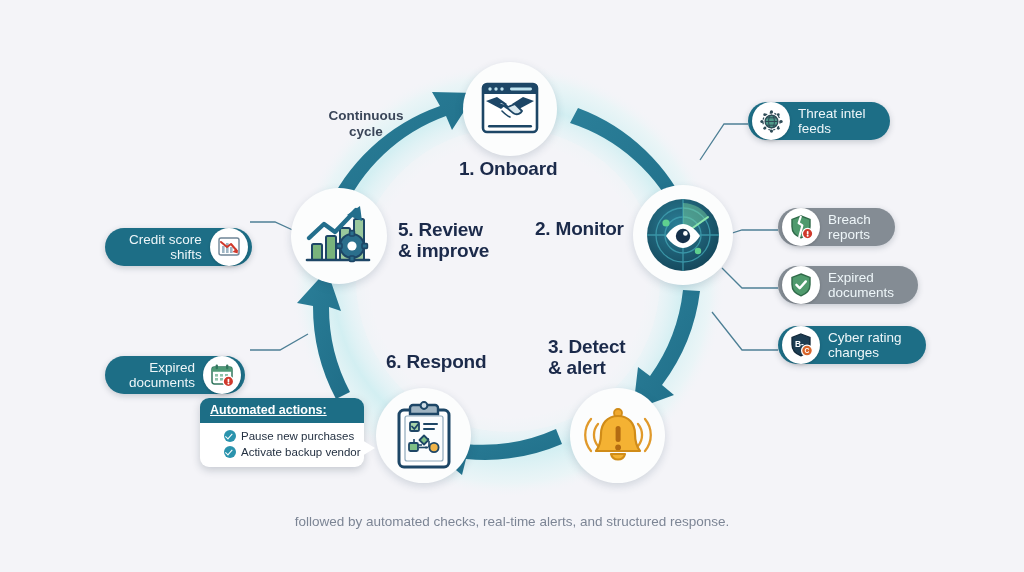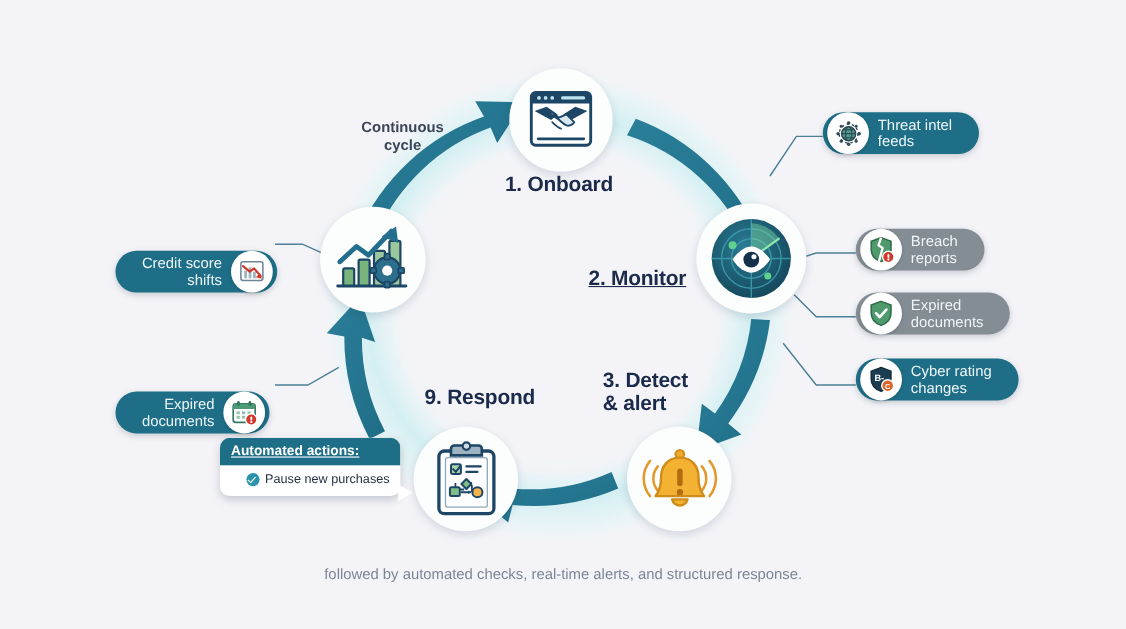--- a/index.html
+++ b/index.html
@@ -193,21 +193,21 @@
         <path d="M39 39 L39 7 A32 32 0 0 1 65 22 Z" fill="#7fd6a0" opacity=".45"></path>
         <path d="M39 39 L64 21" stroke="#8ce6ae" stroke-width="2" stroke-linecap="round"></path>
         <circle cx="22" cy="27" r="3.6" fill="#5fd08f"></circle>
         <circle cx="54" cy="55" r="3.2" fill="#5fd08f"></circle>
         <path d="M22 40c5-8 12-12 17-12s12 4 17 12c-5 8-12 12-17 12s-12-4-17-12z" fill="#ffffff"></path>
         <circle cx="39" cy="40" r="7.2" fill="#15304a"></circle>
         <circle cx="41.4" cy="37.4" r="2.3" fill="#ffffff"></circle>
       </svg>
     </span>
   </div>
-  <div class="steplabel" style="left:535px;top:243px;text-decoration:underline;">2. Monitor</div>
+  <div class="steplabel" style="left:535px;top:218px;">2. Monitor</div>
 
   <div class="node" style="left:570px;top:388px;width:95px;height:95px;">
     <span>
       <svg width="72" height="64" viewBox="0 0 72 64">
         <g stroke="#e0992a" stroke-width="2.3" fill="none" stroke-linecap="round">
           <path d="M16 20a17 17 0 0 0 0 22"></path>
           <path d="M9 15a25 25 0 0 0 0 32"></path>
           <path d="M56 20a17 17 0 0 1 0 22"></path>
           <path d="M63 15a25 25 0 0 1 0 32"></path>
         </g>
@@ -238,21 +238,21 @@
         <path d="M31 38h5" stroke="#1d4666" stroke-width="1.6" fill="none"></path>
         <path d="M31 34.5 L35.5 39 L31 43.5 L26.5 39 Z" fill="#7fbf86" stroke="#1d4666" stroke-width="1.8" stroke-linejoin="round"></path>
         <rect x="16" y="42" width="9" height="8" rx="1.4" fill="#7fbf86" stroke="#1d4666" stroke-width="1.8"></rect>
         <circle cx="41" cy="46.5" r="4.6" fill="#f0b44a" stroke="#1d4666" stroke-width="1.8"></circle>
         <path d="M26 46.5h9" stroke="#1d4666" stroke-width="1.6" fill="none"></path>
         <path d="M35 46.5l-2.4-1.6v3.2z" fill="#1d4666"></path>
         <path d="M36 44.5l-1.6-2.4h3.2z" fill="#1d4666" transform="rotate(180 36 44.2)"></path>
       </svg>
     </span>
   </div>
-  <div class="steplabel" style="left:386px;top:351px;">9. Respond</div>
+  <div class="steplabel" style="left:386px;top:351px;">6. Respond</div>
 
   <div class="node" style="left:291px;top:188px;width:96px;height:96px;">
     <span>
       <svg width="70" height="68" viewBox="0 0 70 68">
         <rect x="8" y="42" width="10" height="16" rx="1.5" fill="#79b47c" stroke="#1d4666" stroke-width="2"></rect>
         <rect x="22" y="34" width="10" height="24" rx="1.5" fill="#79b47c" stroke="#1d4666" stroke-width="2"></rect>
         <rect x="36" y="26" width="10" height="32" rx="1.5" fill="#9ac89c" stroke="#1d4666" stroke-width="2"></rect>
         <rect x="50" y="17" width="10" height="41" rx="1.5" fill="#9ac89c" stroke="#1d4666" stroke-width="2"></rect>
         <path d="M3 58h62" stroke="#1d4666" stroke-width="2.6" stroke-linecap="round"></path>
         <path d="M5 36 L20 22 L31 30 L52 8" stroke="#236e8c" stroke-width="4.4" fill="none" stroke-linecap="round" stroke-linejoin="round"></path>
@@ -263,20 +263,22 @@
           <g fill="#2b6f8c" stroke="#1d4666" stroke-width="1.6">
             <rect x="-2.4" y="-15.4" width="4.8" height="5.4" rx="1"></rect>
             <rect x="-2.4" y="10" width="4.8" height="5.4" rx="1"></rect>
             <rect x="-15.4" y="-2.4" width="5.4" height="4.8" rx="1"></rect>
             <rect x="10" y="-2.4" width="5.4" height="4.8" rx="1"></rect>
           </g>
         </g>
       </svg>
     </span>
   </div>
+  <div class="steplabel" style="left:398px;top:219px;">5. Review
+&amp; improve</div>
 
   <div class="badge teal leftside" style="left:105px;top:200px;">
     <span class="bicon">
       <svg width="26" height="26" viewBox="0 0 26 26">
         <rect x="3" y="4" width="20" height="17" rx="2" fill="#fff" stroke="#6f8596" stroke-width="1.4"></rect>
         <rect x="6" y="12" width="2.6" height="7" fill="#9fb6c4"></rect>
         <rect x="10" y="9" width="2.6" height="10" fill="#9fb6c4"></rect>
         <rect x="14" y="13" width="2.6" height="6" fill="#9fb6c4"></rect>
         <path d="M5 8 L11 13 L15 10 L21 17" stroke="#d0392b" stroke-width="2" fill="none" stroke-linecap="round" stroke-linejoin="round"></path>
         <path d="M22 19.5 L16.5 18 L20.5 14.5 Z" fill="#d0392b"></path>
@@ -372,20 +374,24 @@
 changes</span>
   </div>
 
   <div id="actions">
     <div class="ahead">Automated actions:</div>
     <div class="alist">
       <div class="arow">
         <span class="chk"></span>
         <span>Pause new purchases</span>
       </div>
+      <div class="arow">
+        <span class="chk"></span>
+        <span>Activate backup vendor</span>
+      </div>
     </div>
   </div>
   <div style="position:absolute;left:362px;top:440px;width:0;height:0;
               border-top:8px solid transparent;border-bottom:8px solid transparent;
               border-left:13px solid #ffffff;"></div>
 
   <div id="caption">
     <div>followed by automated checks, real-time alerts, and structured response.</div>
   </div>
 

